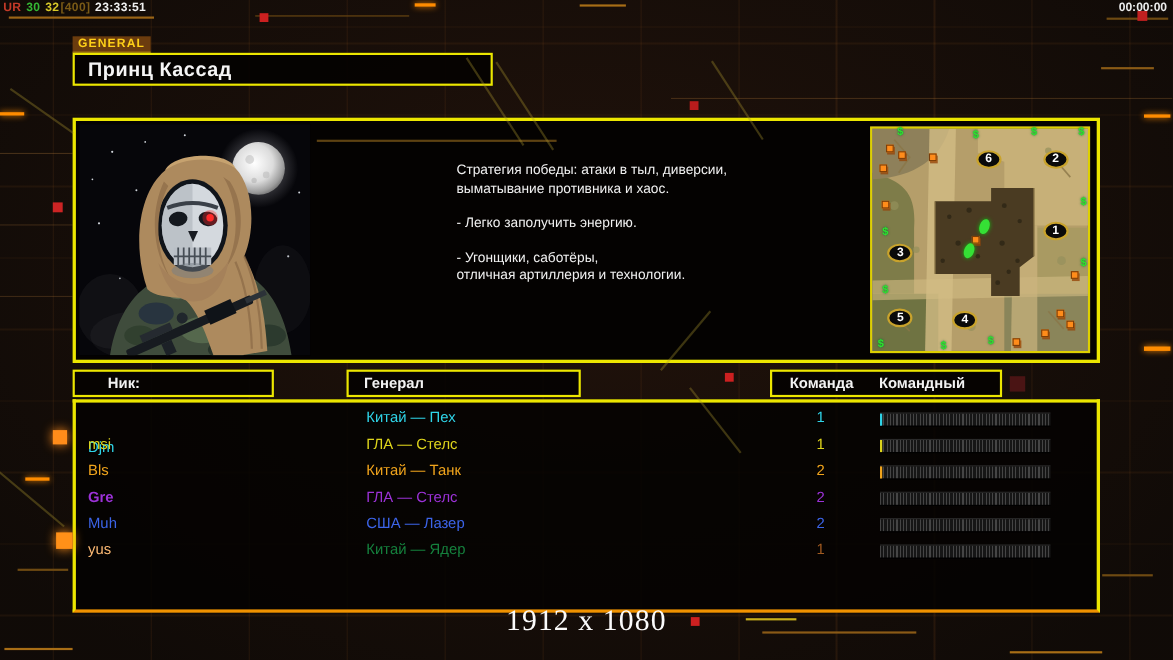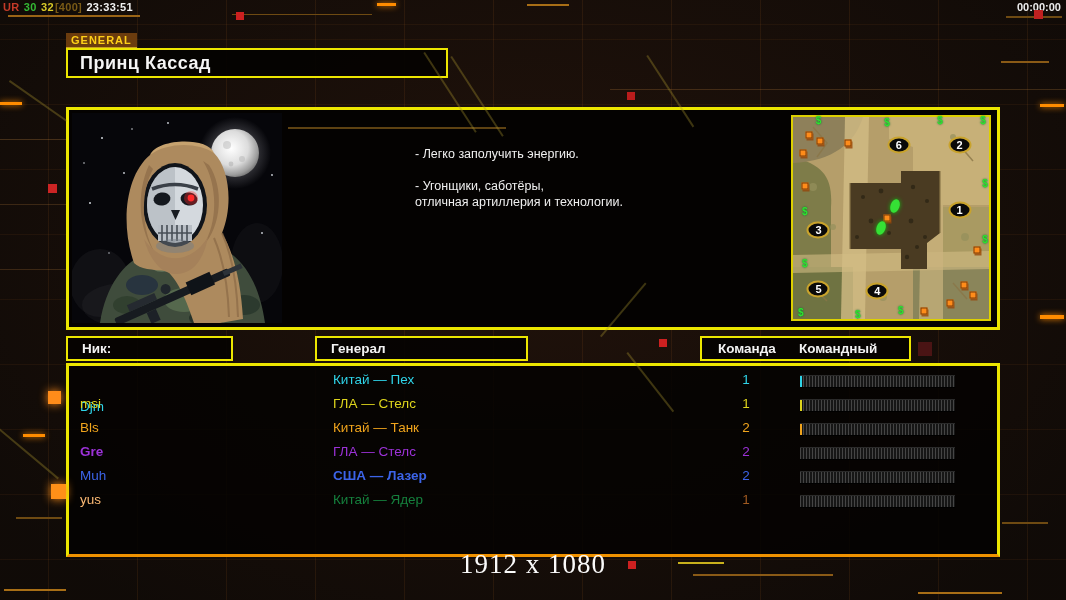--- a/index.html
+++ b/index.html
@@ -43,21 +43,21 @@
     transform:translate(-50%,-50%);}
   .supply-marker{position:absolute;color:#2ee22e;font-size:10px;font-weight:bold;
     transform:translate(-50%,-50%);text-shadow:0 0 2px #063;line-height:10px;}
   .camp-marker{position:absolute;width:5px;height:5px;background:#ff8c1a;
     border:1px solid #7a3c08;transform:translate(-50%,-50%);box-shadow:1px 2px 0 rgba(150,70,10,.8);}
   .field-marker{position:absolute;width:9px;height:14px;border-radius:50%;
     background:#35e035;box-shadow:0 0 4px #1b1;transform:translate(-50%,-50%) rotate(20deg);}
   
   .hdr-box{top:336px;height:21px;background:rgba(4,2,1,.9);border:2px solid #ece600;
     color:#f2f2f2;font-size:13.5px;font-weight:bold;line-height:21px;}
-  .hdr-nick{left:66px;width:149px;padding-left:14px;}
+  .hdr-nick{left:66px;width:149px;padding-left:30px;}
   .hdr-general{left:315px;width:195px;padding-left:14px;}
   .hdr-team{left:700px;width:207px;}
   .hdr-team span{position:absolute;top:0;}
   .hdr-team .lbl-team{left:16px;}
   .hdr-team .lbl-progress{left:97px;}
   
   .table-panel{left:66px;top:363px;width:928px;height:188px;background:rgba(3,2,1,.85);
     border:3px solid #ece600;border-bottom-color:#f09200;}
   .player-row{position:absolute;left:0;width:100%;height:24px;font-size:13.5px;}
   .player-row .nick{position:absolute;left:11px;top:3px;}
@@ -166,20 +166,22 @@
       <rect x="55" y="171" width="30" height="7" fill="#252a30"></rect>
       <rect x="118" y="174" width="26" height="14" fill="#0f1318"></rect>
       <rect x="156" y="179" width="20" height="5" fill="#2c3238"></rect>
       <circle cx="97" cy="172" r="5" fill="#20262c"></circle>
       <rect x="70" y="186" width="10" height="12" fill="#1c2127"></rect>
     </g>
   </svg>
 </div>
 
 <div class="abs strategy">
+    <p>Стратегия победы: атаки в тыл, диверсии,
+ выматывание противника и хаос.</p>
     <p>- Легко заполучить энергию.</p>
     <p>- Угонщики, саботёры,
 отличная артиллерия и технологии.</p>
   </div>
 
 <div class="abs map-box">
   <svg width="196" height="202" viewBox="0 0 196 202">
     <rect width="196" height="202" fill="#b59e6a"></rect>
     <path d="M96 0 H196 V88 H120 L120 30 L96 22 Z" fill="#c7b078"></path>
     <path d="M0 40 C30 48 40 60 38 90 L38 150 L0 150 Z" fill="#7e7c49"></path>
@@ -291,21 +293,21 @@
     <div class="player-row" style="top: 75px;">
       <div class="nick" style="color: rgb(156, 50, 216); font-weight: bold;">Gre</div>
       <div class="general" style="color: rgb(156, 50, 216);">ГЛА — Стелс</div>
       <div class="team" style="color: rgb(156, 50, 216);">2</div>
       <div class="bar">
         <div class="bar-fill" style="background: rgb(156, 50, 216); width: 0%;"></div>
       </div>
     </div>
     <div class="player-row" style="top: 99px;">
       <div class="nick" style="color: rgb(60, 100, 232);">Muh</div>
-      <div class="general" style="color: rgb(60, 100, 232); font-weight: bold;">США — Лазер</div>
+      <div class="general" style="color: rgb(60, 100, 232);">США — Лазер</div>
       <div class="team" style="color: rgb(60, 100, 232);">2</div>
       <div class="bar">
         <div class="bar-fill" style="background: rgb(60, 100, 232); width: 0%;"></div>
       </div>
     </div>
     <div class="player-row" style="top: 123px;">
       <div class="nick" style="color: #fdba74;">yus</div>
       <div class="general" style="color: #15803d;">Китай — Ядер</div>
       <div class="team" style="color: rgb(160, 90, 32);">1</div>
       <div class="bar">

